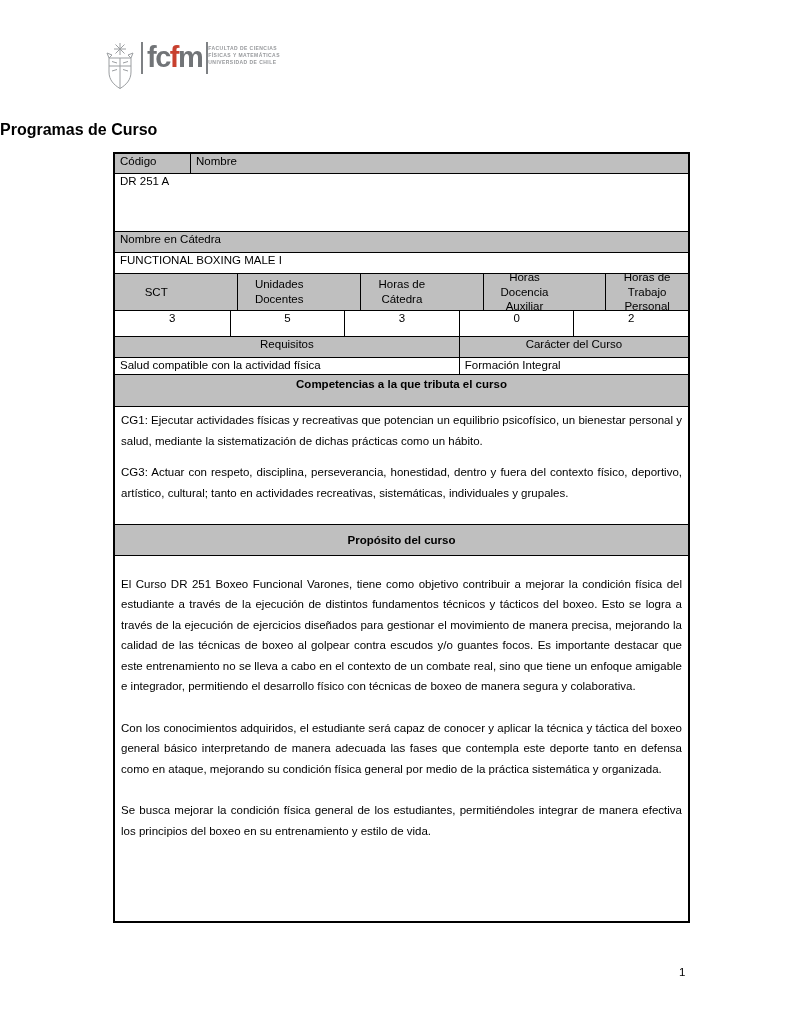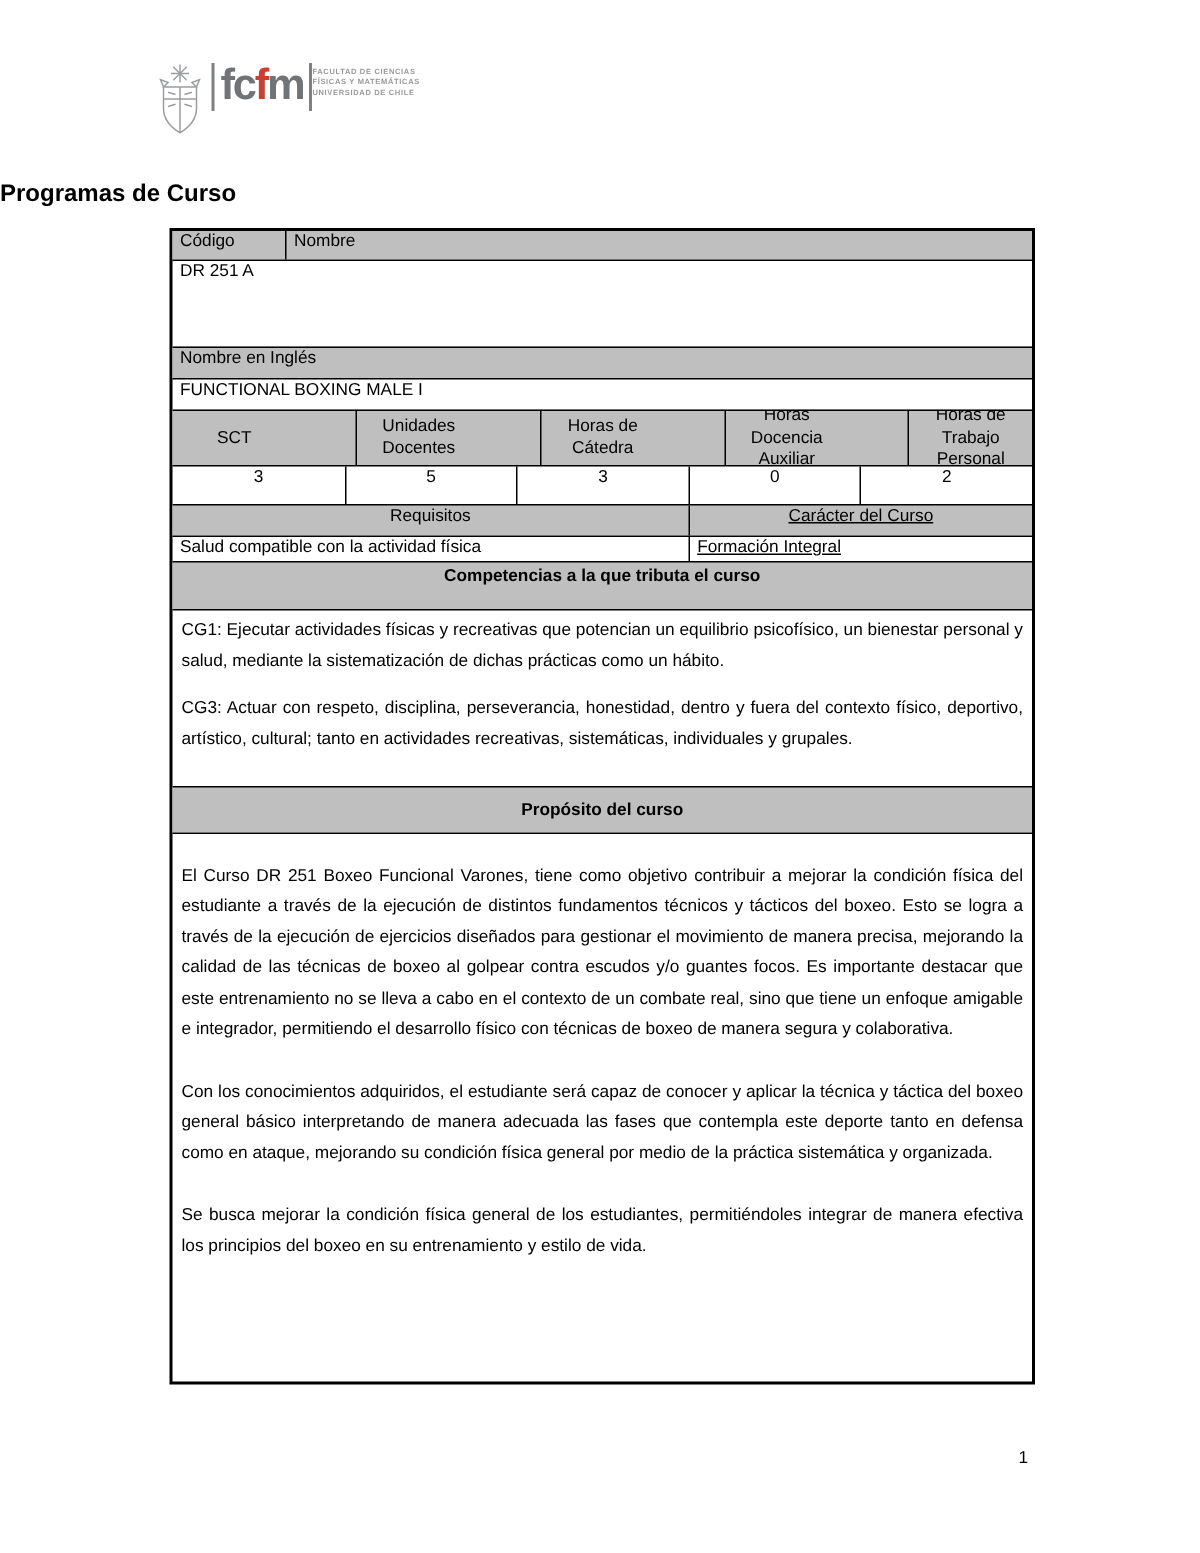--- a/index.html
+++ b/index.html
@@ -67,21 +67,21 @@
   .r8 { height: 17px; }
   .r9 { height: 32px; }
   .r10 { height: 118px; }
   .r11 { height: 31px; }
   .r12 { height: 366px; }
 
   .c-codigo { width: 75px; flex: 0 0 75px; }
   .c-rest { flex: 1; }
   .c5 { flex: 1 1 20%; }
   .c-req { flex: 0 0 60%; }
-  .c-car { flex: 1; text-decoration: underline; }
+  .c-car { flex: 1; }
   .full { flex: 1; }
 
   .head-center { padding-top: 3px; text-align: center; font-weight: bold; }
 
   .para-cell { padding: 3px 6px 0 6px; }
   .para-cell p {
     margin: 0 0 9px 0;
     text-align: justify;
     line-height: 1.85;
   }
@@ -130,21 +130,21 @@
   <div class="row r1 gray">
     <div class="cell c-codigo">Código</div>
     <div class="cell c-rest">Nombre</div>
   </div>
 
   <div class="row r2">
     <div class="cell c-codigo">DR 251 A</div>
   </div>
 
   <div class="row r3 gray">
-    <div class="cell full">Nombre en Inglés</div>
+    <div class="cell full">Nombre en Cátedra</div>
   </div>
 
   <div class="row r4">
     <div class="cell full">FUNCTIONAL BOXING MALE I</div>
   </div>
 
   <div class="row r5 gray">
     <div class="cell c5 vctr">SCT</div>
     <div class="cell c5 vctr">Unidades Docentes</div>
     <div class="cell c5 vctr">Horas de Cátedra</div>

